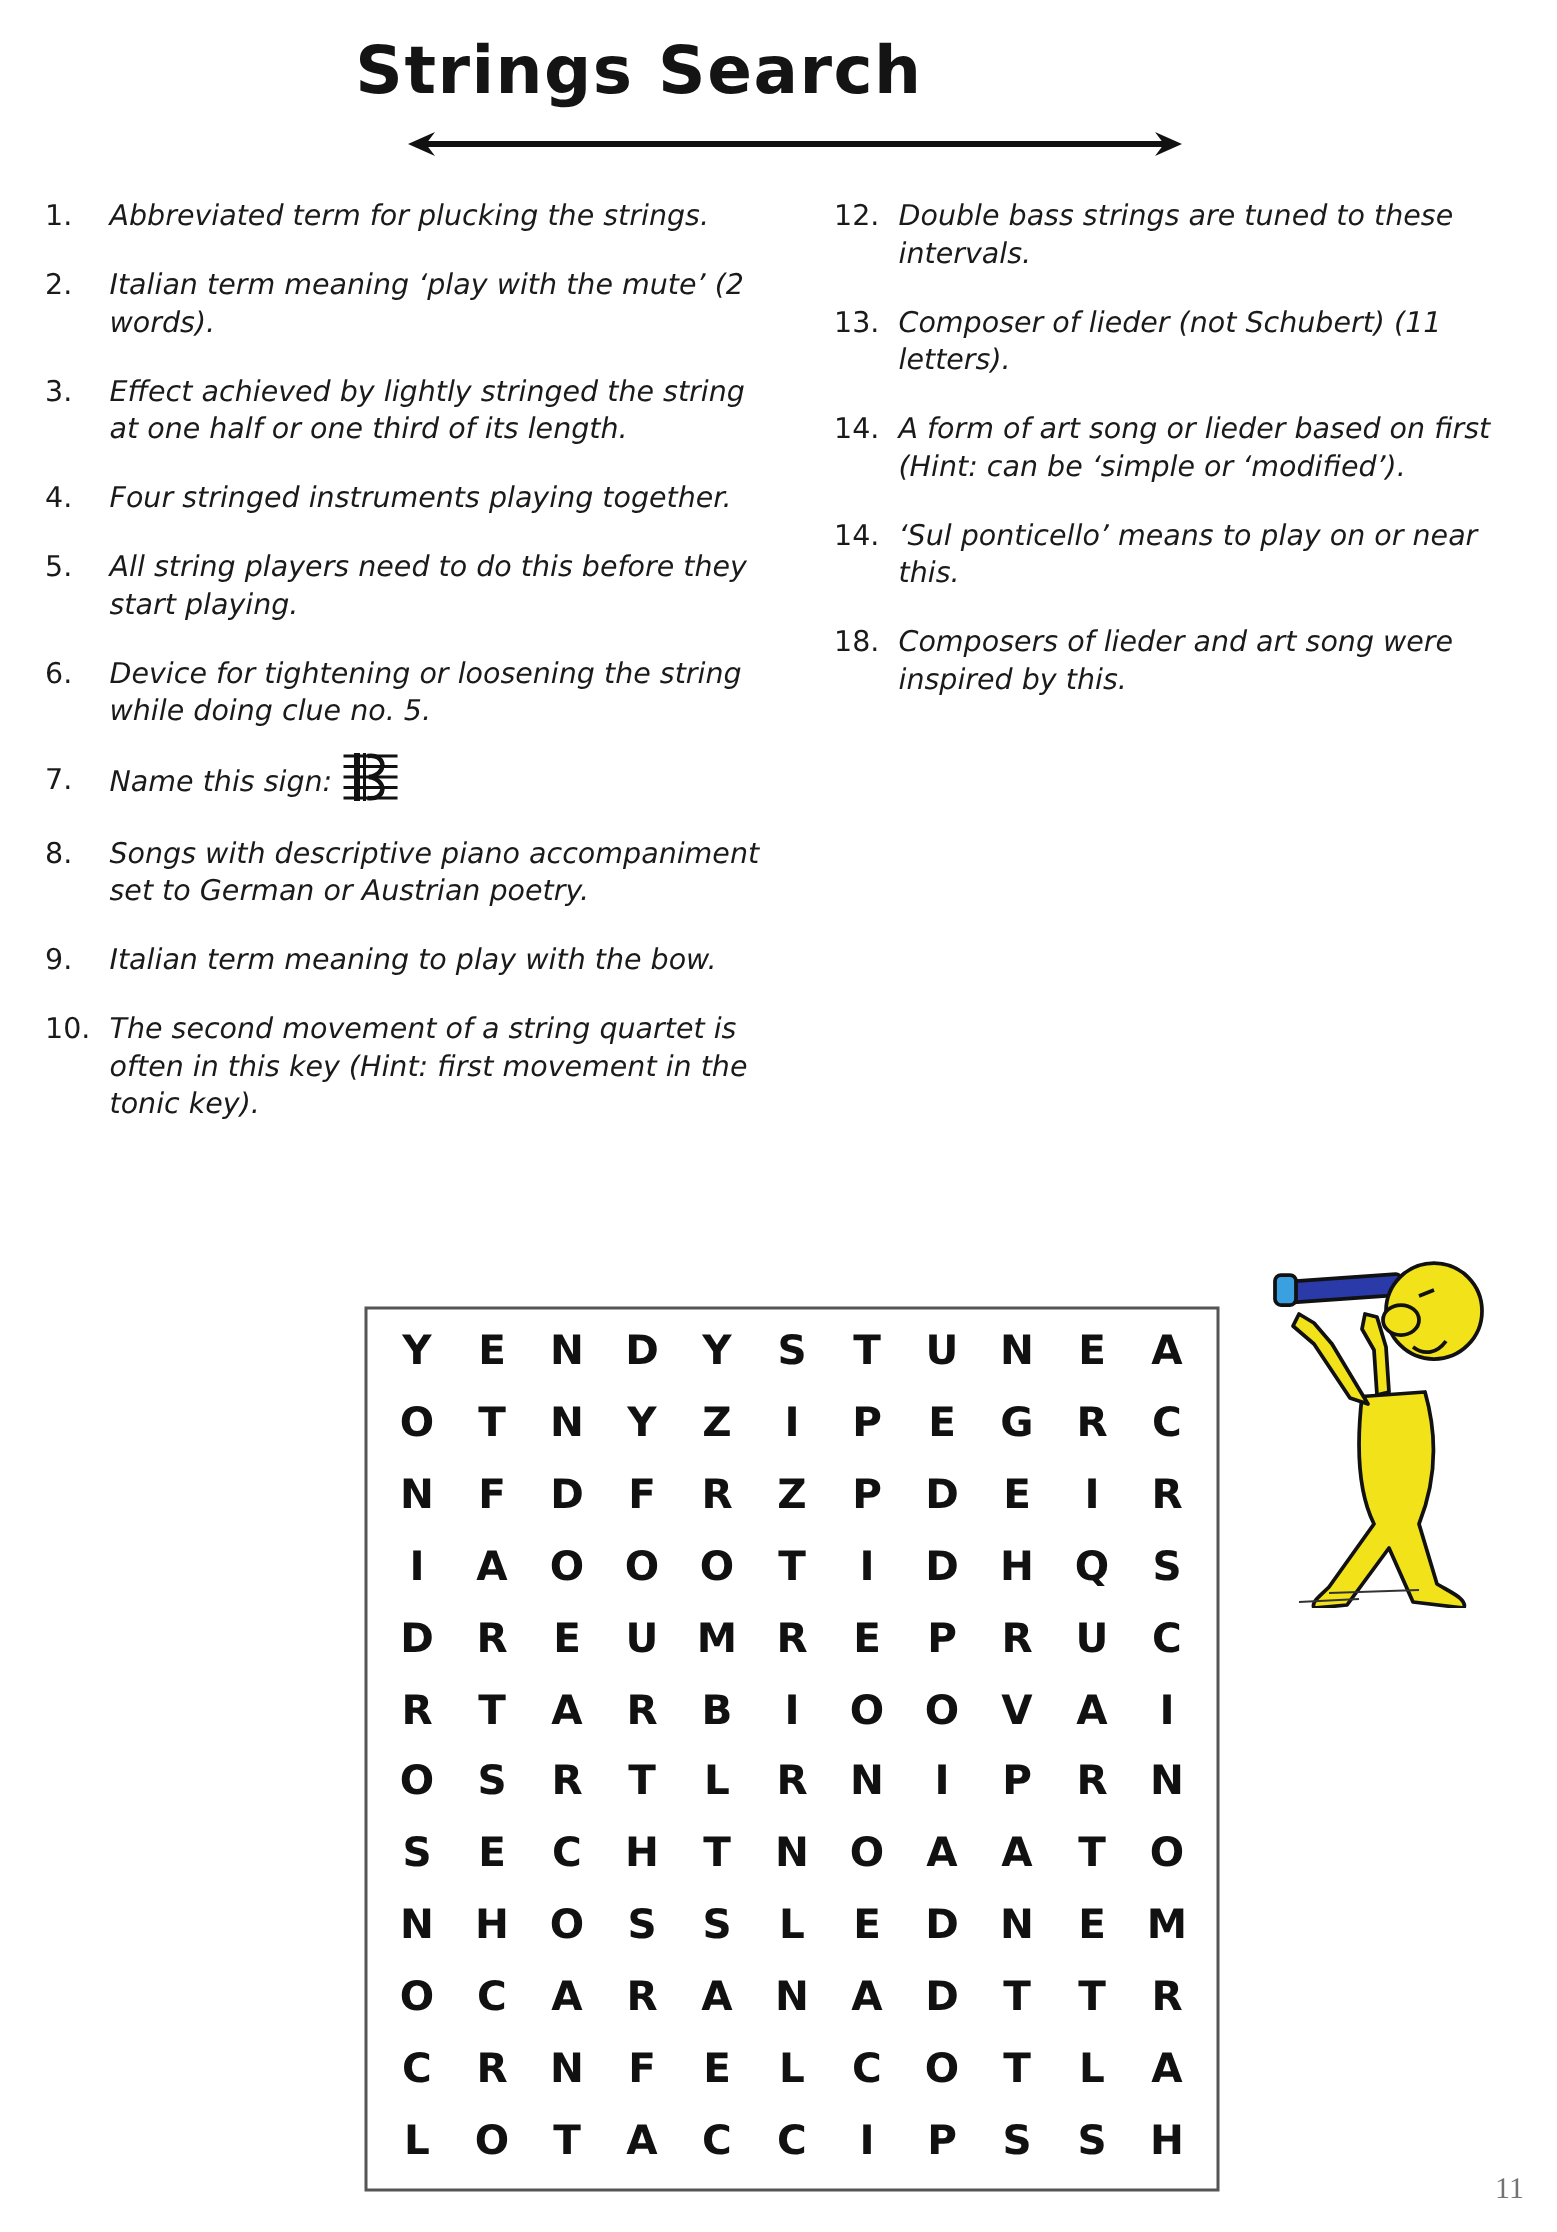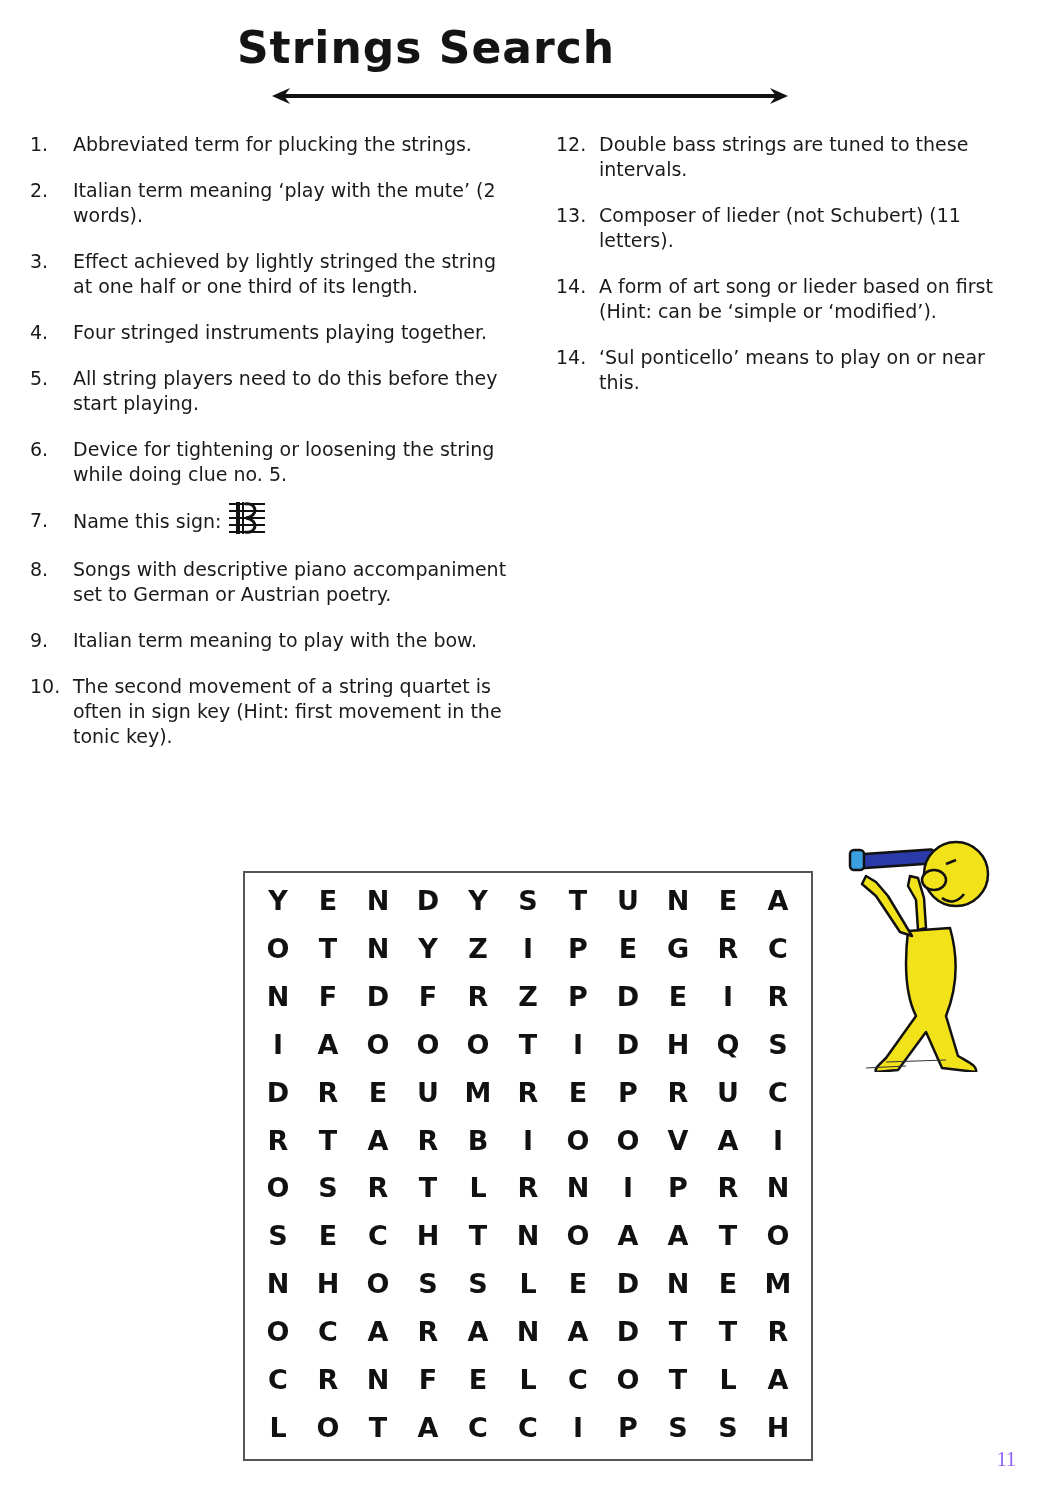--- a/index.html
+++ b/index.html
@@ -11,36 +11,36 @@
     position: absolute; left: 0; width: 852px; top: 22px;
     text-align: center; font-size: 44px; font-weight: bold; letter-spacing: 1px;
     color: #141414;
   }
   .arrow { position: absolute; left: 272px; top: 86px; width: 516px; height: 20px; }
   .col { position: absolute; top: 132px; }
   .col-left { left: 30px; width: 480px; }
   .col-right { left: 556px; width: 460px; }
   .clue { display: flex; font-size: 19px; line-height: 25px; margin-bottom: 21px; }
   .clue .num { width: 43px; flex: 0 0 43px; }
-  .clue .txt { flex: 1; }
+  .clue .txt { flex: 1; font-style: italic; }
   .clef { display: inline-block; vertical-align: middle; width: 40px; height: 36px; margin-left: 6px; margin-top: -8px; }
   .grid {
     position: absolute; left: 243px; top: 871px; width: 570px; height: 590px;
     border: 2px solid #555; box-sizing: border-box;
     display: grid; grid-template-columns: repeat(11, 1fr); grid-template-rows: repeat(12, 1fr);
     padding: 4px 8px 8px 8px;
   }
   .cell {
     display: flex; align-items: center; justify-content: center;
     font-size: 27px; font-weight: bold; color: #111;
   }
   .figure { position: absolute; left: 846px; top: 836px; width: 166px; height: 236px; }
   .pagenum {
     position: absolute; right: 22px; top: 1448px; font-size: 20px;
-    font-family: "Liberation Serif", serif; color: #8b5cf6;
+    font-family: "Liberation Serif", serif; color: #737373;
   }
 </style>
 </head>
 <body>
 
 <div class="title">Strings Search</div>
 
 <svg class="arrow" viewBox="0 0 516 20">
   <line x1="10" y1="10" x2="506" y2="10" stroke="#111" stroke-width="4"></line>
   <polygon points="0,10 18,2 12,10 18,18" fill="#111"></polygon>
@@ -90,40 +90,44 @@
   <div class="clue">
       <span class="num">8.</span>
       <span class="txt">Songs with descriptive piano accompaniment set to German or Austrian poetry.</span>
     </div>
   <div class="clue">
       <span class="num">9.</span>
       <span class="txt">Italian term meaning to play with the bow.</span>
     </div>
   <div class="clue">
       <span class="num">10.</span>
-      <span class="txt">The second movement of a string quartet is often in sign key (Hint: first movement in the tonic key).</span>
+      <span class="txt">The second movement of a string quartet is often in this key (Hint: first movement in the tonic key).</span>
     </div>
 </div>
 
 <div class="col col-right">
   <div class="clue">
       <span class="num">12.</span>
       <span class="txt">Double bass strings are tuned to these intervals.</span>
     </div>
   <div class="clue">
       <span class="num">13.</span>
       <span class="txt">Composer of lieder (not Schubert) (11 letters).</span>
     </div>
   <div class="clue">
       <span class="num">14.</span>
       <span class="txt">A form of art song or lieder based on first (Hint: can be ‘simple or ‘modified’).</span>
     </div>
   <div class="clue">
       <span class="num">14.</span>
       <span class="txt">‘Sul ponticello’ means to play on or near this.</span>
+    </div>
+  <div class="clue">
+      <span class="num">18.</span>
+      <span class="txt">Composers of lieder and art song were inspired by this.</span>
     </div>
 </div>
 
 <div class="grid" id="grid">
     <div class="cell">Y</div>
     <div class="cell">E</div>
     <div class="cell">N</div>
     <div class="cell">D</div>
     <div class="cell">Y</div>
     <div class="cell">S</div>

